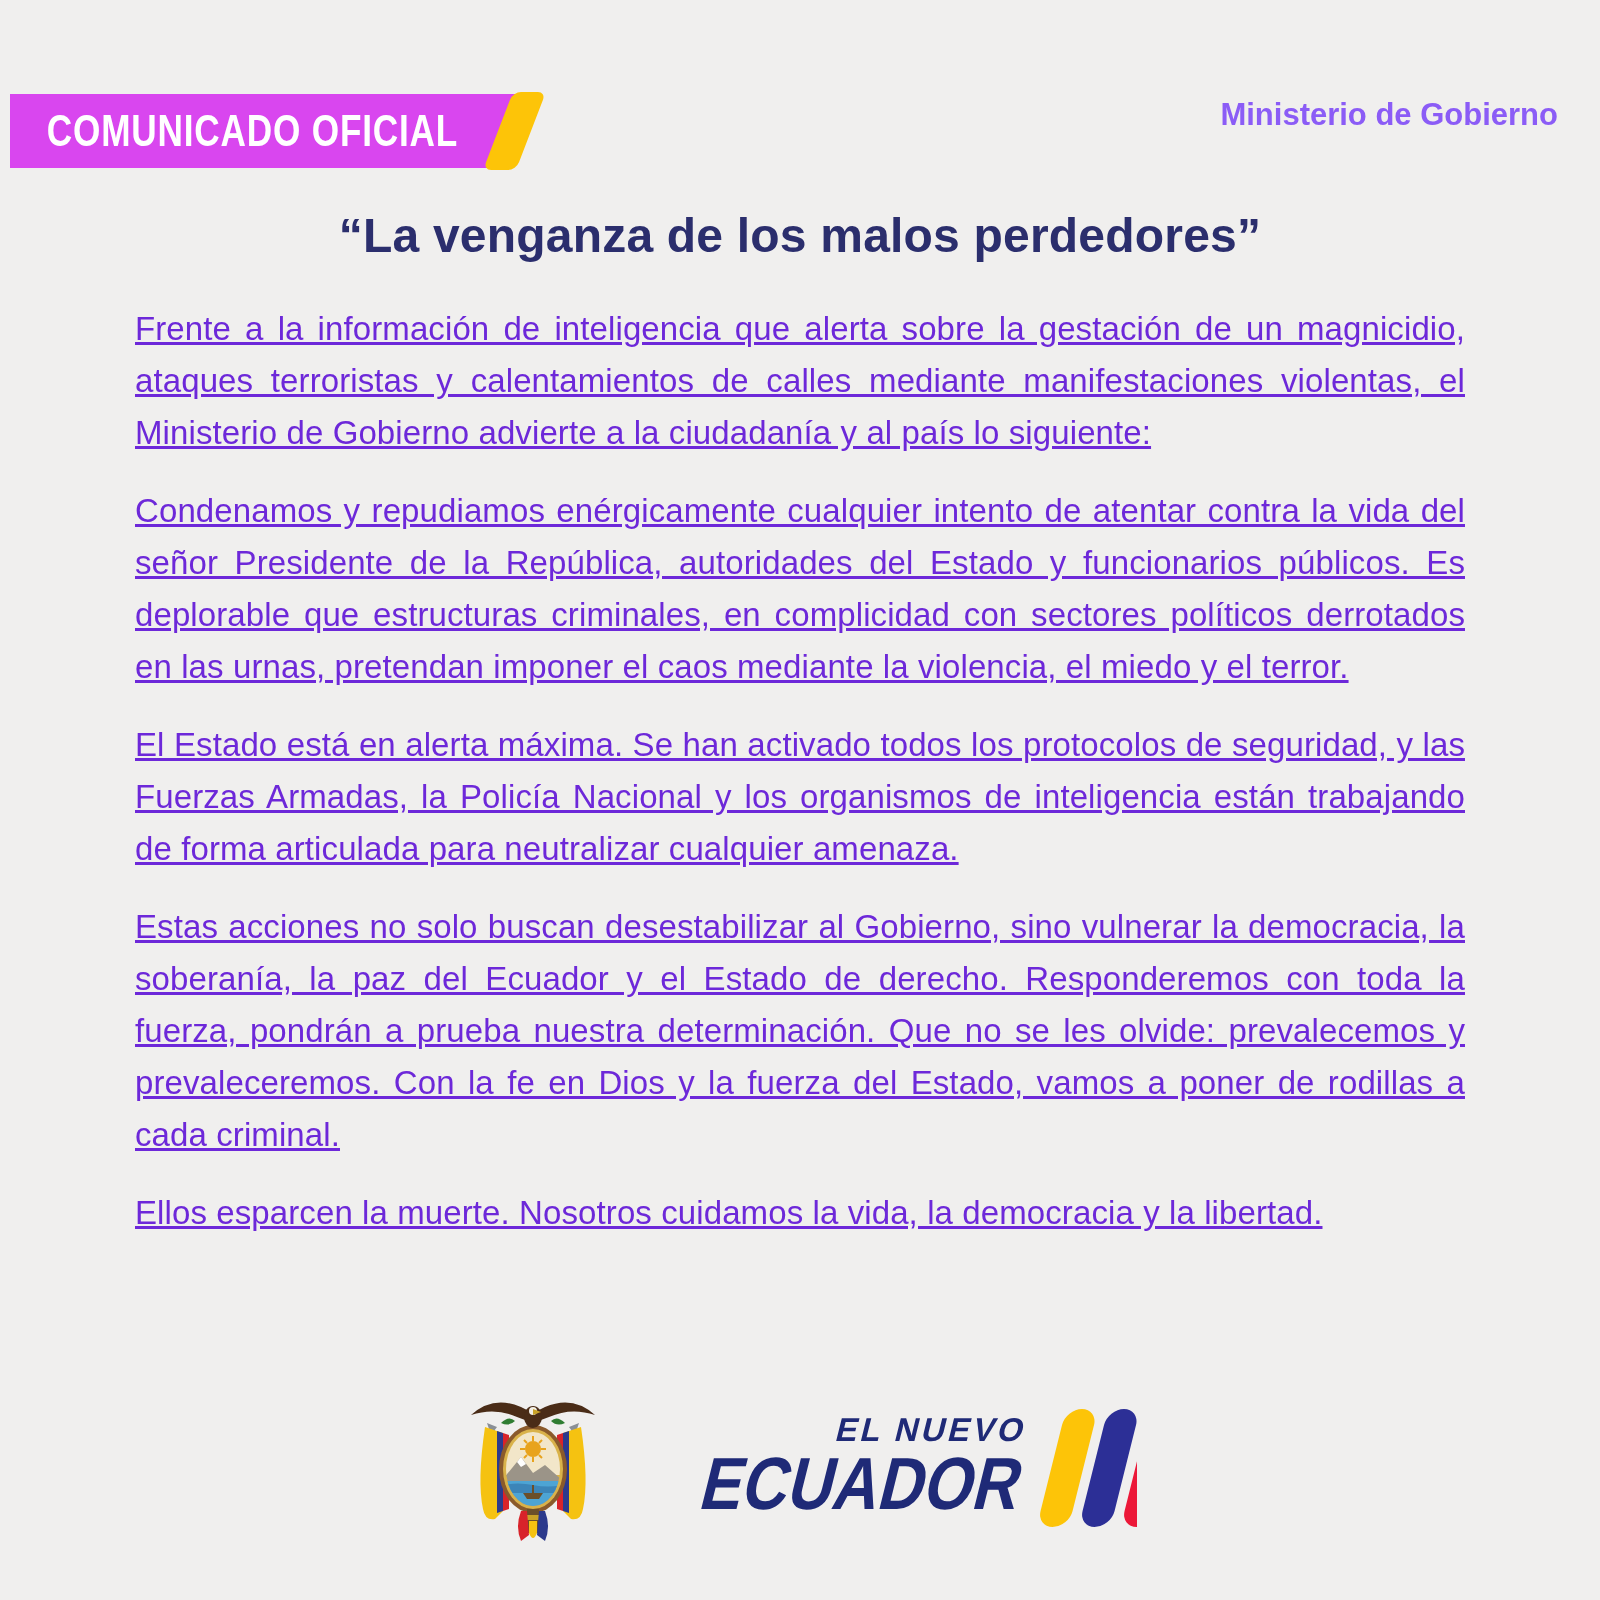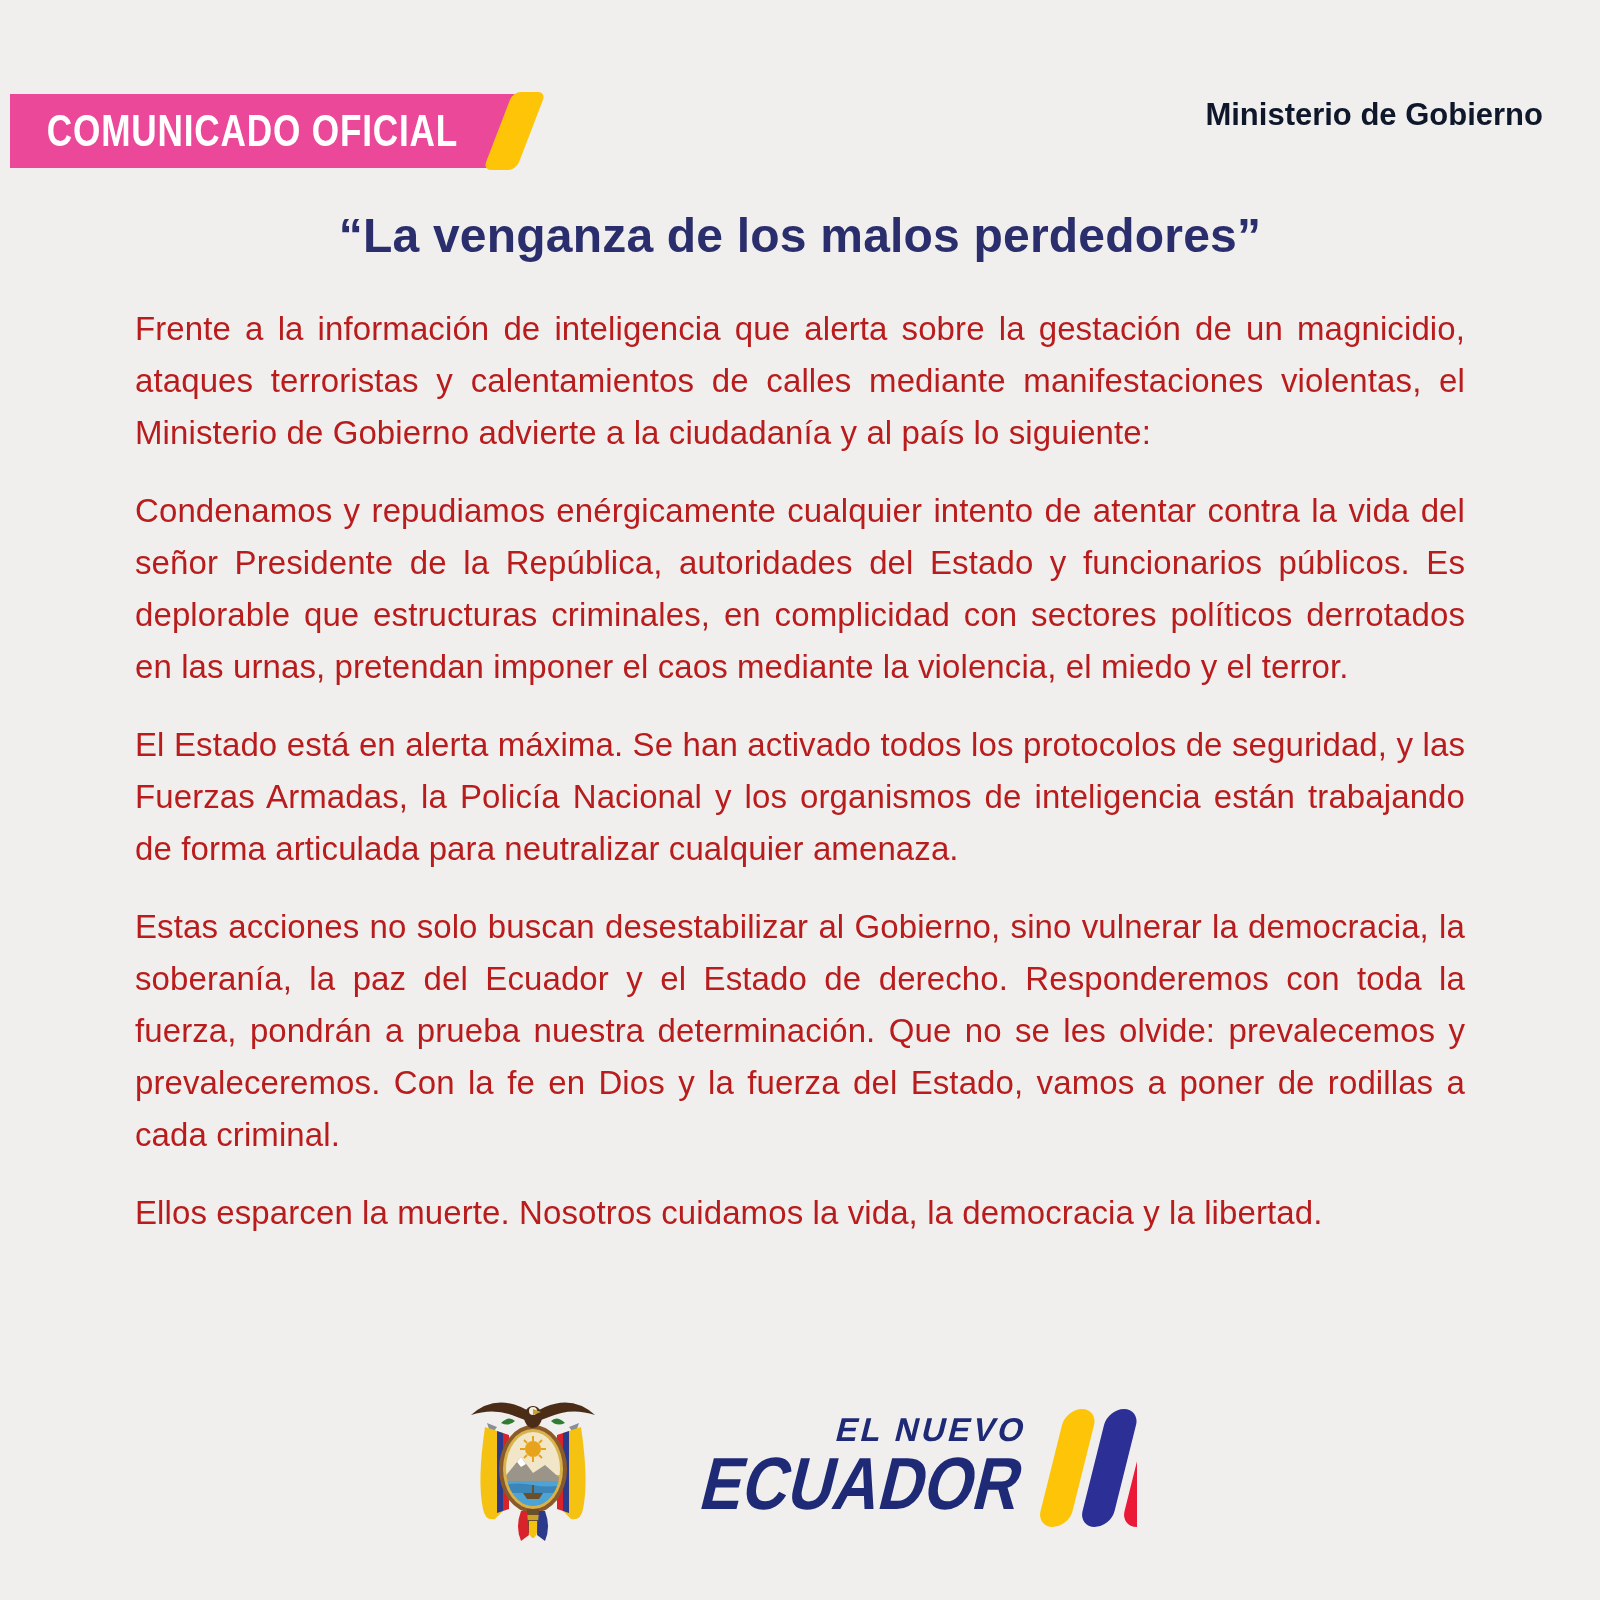--- a/index.html
+++ b/index.html
@@ -6,51 +6,51 @@
   html,body {
     width:1600px; height:1600px; overflow:hidden;
     background:#f0efee;
     font-family:"Liberation Sans", sans-serif;
   }
   .page { position:relative; width:1600px; height:1600px; }
 
   
   .banner-band {
     position:absolute; left:10px; top:94px; width:516px; height:74px;
-    background:#ec4899;
+    background:#d946ef;
     clip-path:polygon(0 0, 100% 0, calc(100% - 31px) 100%, 0 100%);
   }
   .banner-label {
     display:block; line-height:74px; padding-left:46px;
     color:#ffffff; font-weight:700; font-size:44px; letter-spacing:1px;
     transform:scaleX(0.80); transform-origin:left center; white-space:nowrap;
   }
   .banner-slash {
     position:absolute; left:498px; top:92px; width:33px; height:78px;
     background:#fdc408; transform:skewX(-21deg); border-radius:8px;
   }
 
   
   .header-right {
-    position:absolute; top:96px; right:57px; text-align:center; color:#0f172a;
+    position:absolute; top:96px; right:42px; text-align:center; color:#8b5cf6;
   }
   .header-org  { font-weight:700; font-size:31px; line-height:38px; }
   .header-date { font-weight:700; font-size:28px; line-height:36px; }
 
   
   .doc {
     position:absolute; top:208px; left:135px; right:135px;
   }
   .doc-title {
     text-align:center; color:#2b2e6d; font-weight:700; font-size:48px;
     margin-bottom:40px; letter-spacing:0.2px;
   }
   .doc p {
-    color:#b91c1c; font-size:33px; line-height:52px;
-    text-align:justify; margin-bottom:26px; letter-spacing:0.1px;
+    color:#6d28d9; font-size:33px; line-height:52px;
+    text-align:justify; margin-bottom:26px; letter-spacing:0.1px;text-decoration:underline;
   }
   .doc p:last-child { text-align:left; }
 
   
   .footer {
     position:absolute; left:0; right:0; top:1372px; height:190px;
     display:flex; justify-content:center; align-items:center; gap:64px;
   }
   .logo-text { fill:#1f2a77; font-family:"Liberation Sans", sans-serif; font-weight:bold; }
 </style>

